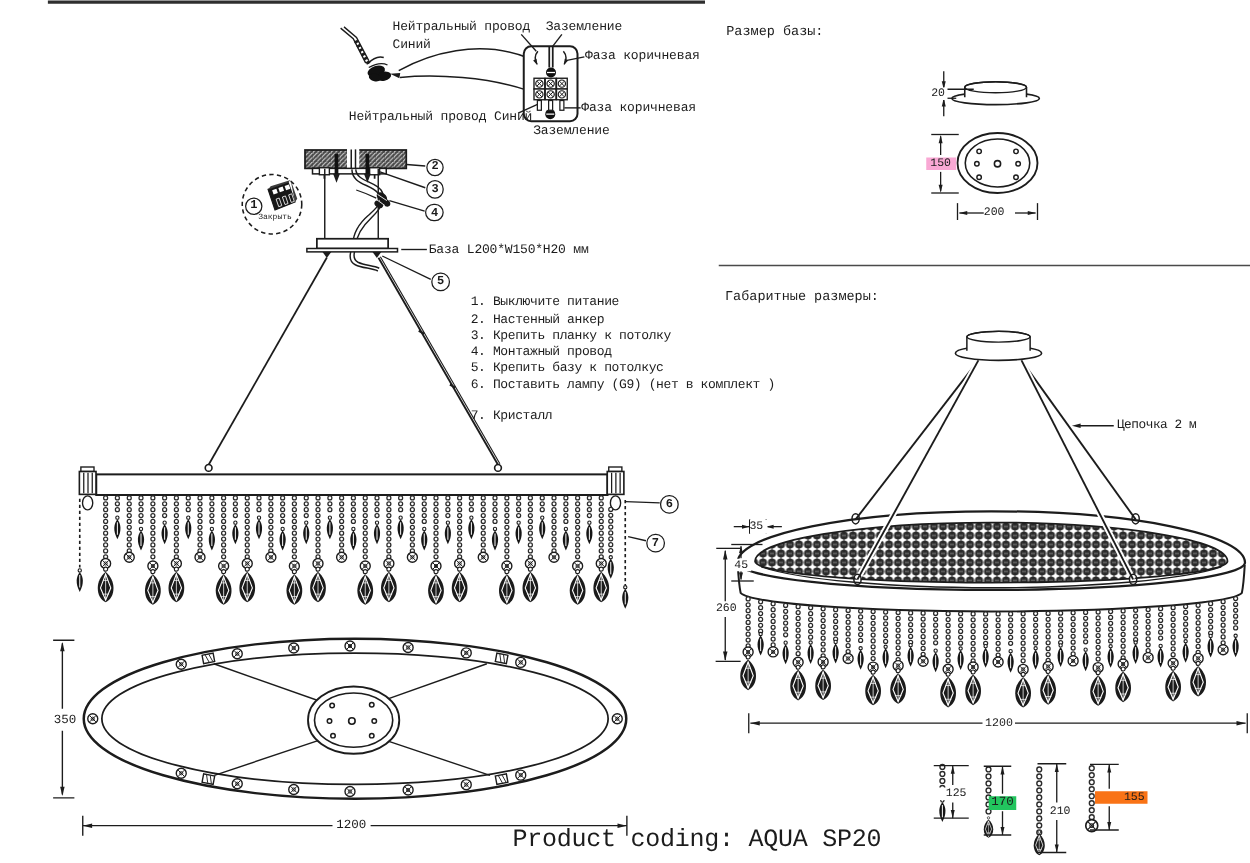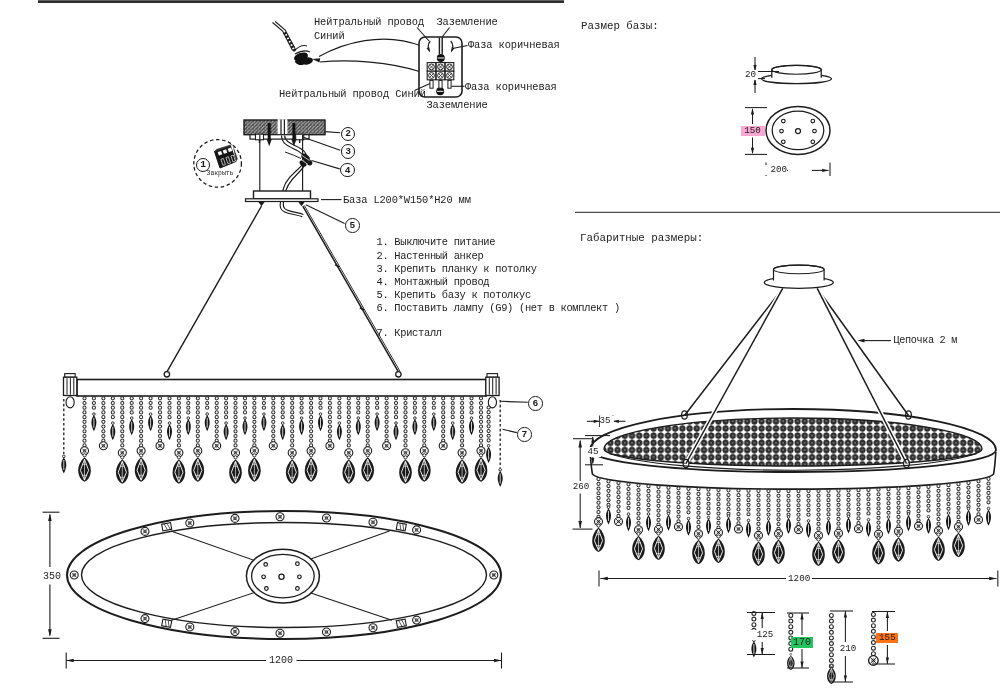--- a/index.html
+++ b/index.html
@@ -670,24 +670,25 @@
 <div class="lbl" style="left:338.5px;top:263.7px;font-size:10.4px;letter-spacing:-0.3px;white-space:nowrap;">3. Крепить планку к потолку</div>
 <div class="lbl" style="left:338.5px;top:276.9px;font-size:10.4px;letter-spacing:-0.3px;white-space:nowrap;">4. Монтажный провод</div>
 <div class="lbl" style="left:338.5px;top:290.1px;font-size:10.4px;letter-spacing:-0.3px;white-space:nowrap;">5. Крепить базу к потолкус</div>
 <div class="lbl" style="left:338.5px;top:303.3px;font-size:10.4px;letter-spacing:-0.3px;white-space:nowrap;">6. Поставить лампу (G9) (нет в комплект )</div>
 <div class="lbl" style="left:338.5px;top:328px;font-size:10.4px;letter-spacing:-0.3px;white-space:nowrap;">7. Кристалл</div>
 <div class="lbl" style="left:1px;top:570.5px;font-size:10px;width:22px;text-align:right;background:#fff;">350</div>
 <div class="lbl" style="left:229px;top:655.3px;font-size:10px;width:28px;text-align:center;background:#fff;">1200</div>
 <div class="lbl" style="left:543px;top:20px;font-size:10.8px;">Размер базы:</div>
 <div class="lbl" style="left:705px;top:70px;font-size:9.2px;width:15px;text-align:center;background:#fff;">20</div>
 <div class="lbl" style="left:702.5px;top:126px;font-size:9.2px;width:24px;text-align:center;background:#f9a8d4;">150</div>
-<div class="lbl" style="left:725px;top:165px;font-size:9.2px;width:24px;text-align:right;background:#fff;">200</div>
+<div class="lbl" style="left:749px;top:165px;font-size:9.2px;width:24px;text-align:left;background:#fff;">200</div>
 <div class="lbl" style="left:542px;top:232px;font-size:10.8px;">Габаритные размеры:</div>
 <div class="lbl" style="left:855.5px;top:335.2px;font-size:10.2px;letter-spacing:-0.35px;">Цепочка 2 м</div>
 <div class="lbl" style="left:561.5px;top:416.3px;font-size:9.2px;width:14px;background:#fff;">35</div>
 <div class="lbl" style="left:547.5px;top:446.8px;font-size:9.2px;width:15px;text-align:center;background:#fff;">45</div>
 <div class="lbl" style="left:533.5px;top:482px;font-size:9.2px;width:19px;text-align:center;background:#fff;">260</div>
 <div class="lbl" style="left:750px;top:574px;font-size:9.3px;width:22px;text-align:center;background:#fff;">1200</div>
 <div class="lbl" style="left:713.2px;top:629.5px;font-size:9.2px;width:22px;text-align:right;background:#fff;">125</div>
 <div class="lbl" style="left:753px;top:636.5px;font-size:10px;width:22px;text-align:center;background:#22c55e;">170</div>
 <div class="lbl" style="left:796.4px;top:643.5px;font-size:9.2px;width:22px;text-align:right;background:#fff;">210</div>
-<div class="lbl" style="left:838.4px;top:632.5px;font-size:9.2px;width:22px;text-align:center;background:#f97316;">155</div>
+<div class="lbl" style="left:838.4px;top:632.5px;font-size:9.2px;width:22px;text-align:center;background:#f97316;padding-left:20px;">155</div>
+<div class="lbl" style="left:372px;top:661.8px;font-size:20px;letter-spacing:-0.2px;">Product coding: AQUA SP20</div>
 </div>
 
 </body></html>

